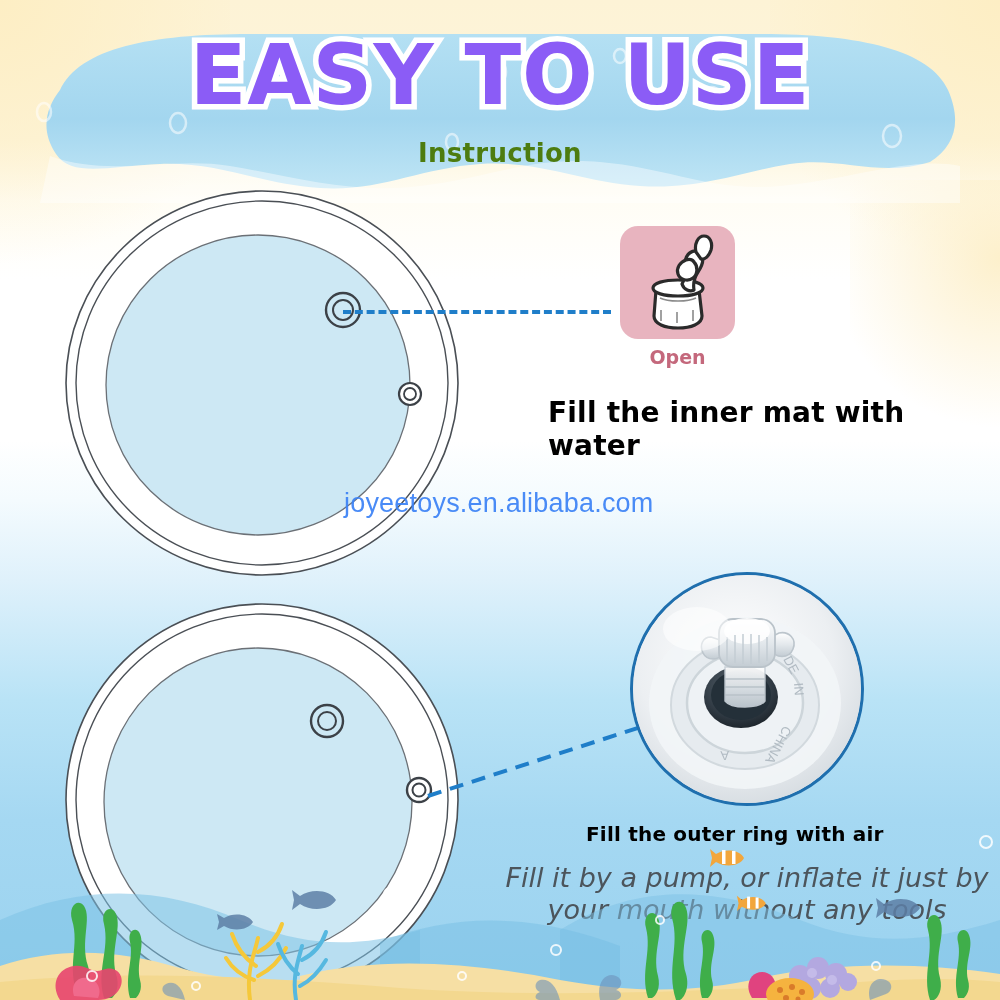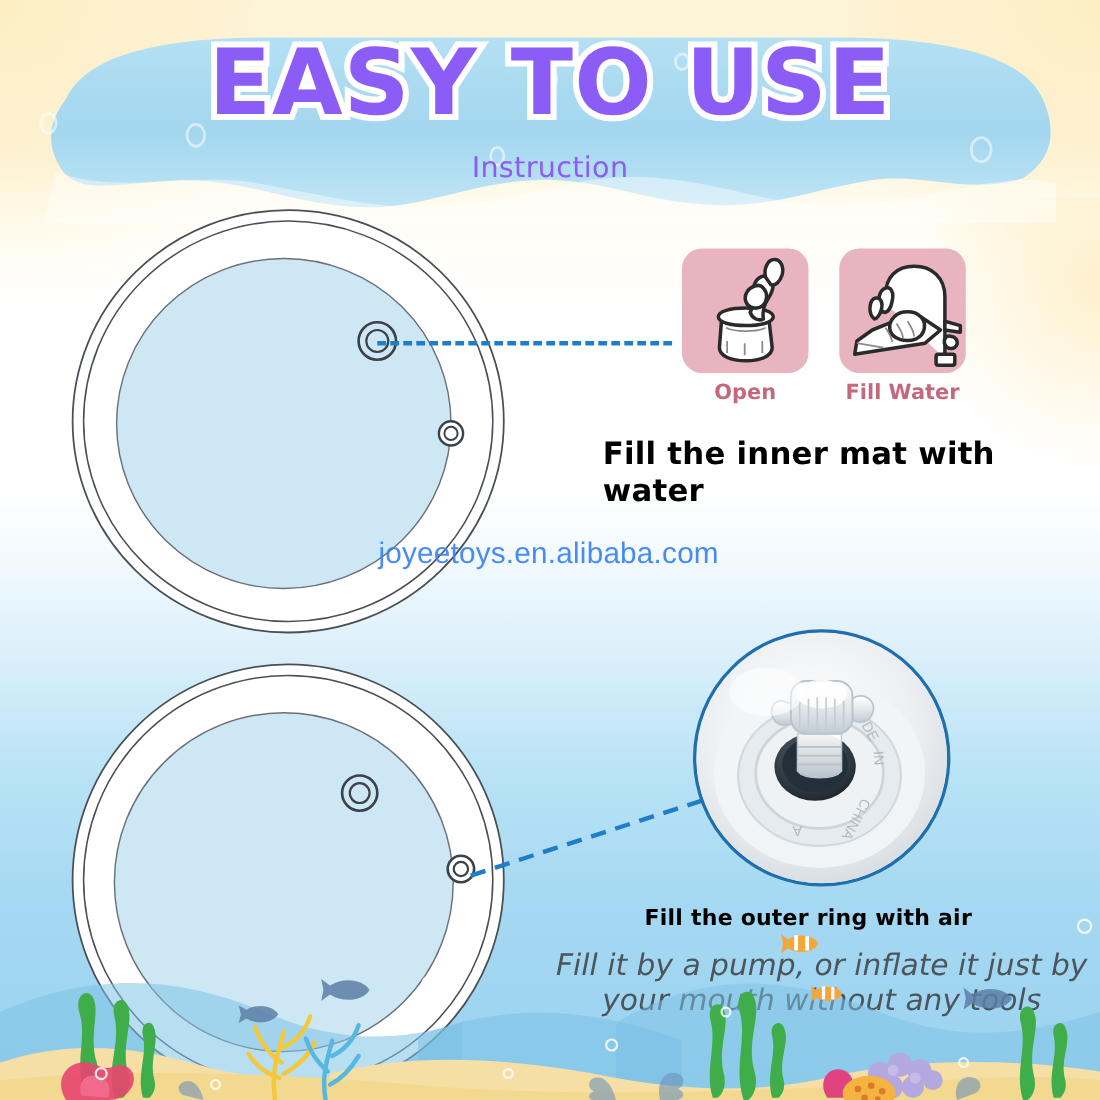--- a/index.html
+++ b/index.html
@@ -39,21 +39,21 @@
   .title{
     display:inline-block;
     font-size:83px;line-height:1;font-weight:bold;letter-spacing:1px;
     color:#8b5cf6;
     font-family:"DejaVu Sans","Liberation Sans",sans-serif;
     -webkit-text-stroke:11px #ffffff;
     paint-order:stroke fill;
     text-shadow:0 0 0 #fff;
   }
   .subtitle{position:absolute;left:0;top:138px;width:1000px;text-align:center;
-    font-size:26px;font-weight:normal;color:#8b5cf6;letter-spacing:.3px;
+    font-size:26px;font-weight:bold;color:#4d7c0f;letter-spacing:.3px;
     font-family:"DejaVu Sans","Liberation Sans",sans-serif;}
 
   
   .mat{position:absolute;}
   .mat svg{display:block;}
 
   
   .cards{position:absolute;left:620;top:226px;display:flex;gap:28px;}
   .card{width:115px;}
   .card-box{width:115px;height:113px;border-radius:18px;background:#e8b4bf;
@@ -165,48 +165,20 @@
             <path d="M40,72 C48,76 68,76 76,72"></path>
             <path d="M41,84 L41,95"></path>
               <path d="M57,86 L57,97"></path>
               <path d="M73,84 L73,95"></path>
           </g>
         </svg>
       </div>
       <div class="card-label">Open</div>
     </div>
 
-    <div class="card">
-      <div class="card-box">
-        <svg width="115" height="113" viewBox="0 0 115 113">
-
-          <g fill="#ffffff" stroke="#2a2a2a" stroke-width="3.2" stroke-linejoin="round" stroke-linecap="round">
-            <path d="M96,100 L96,44 C96,26 84,16 68,16 C52,16 42,26 42,42 L42,50"></path>
-            <rect x="88" y="96" width="17" height="10" rx="2"></rect>
-            <path d="M42,44 L42,56 L34,60 L32,54 L38,46 Z"></path>
-            <path d="M96,66 L110,70 L110,76 L96,74 Z"></path>
-
-            <path d="M16,84 L14,96 L40,92 L78,86 L92,74 L74,62 L50,66 L30,74 Z"></path>
-            <path d="M50,62 C56,56 68,56 74,62 C80,68 78,78 70,82 C60,86 48,82 46,74 C45,69 47,65 50,62 Z"></path>
-
-            <path d="M38,56 C34,48 36,38 42,36 C47,34 50,40 48,48 C47,54 44,58 41,58 Z"></path>
-            <path d="M30,62 C26,56 28,46 33,45 C38,44 40,50 38,56 C37,60 34,64 32,64 Z"></path>
-
-            <path d="M102,80 C98,78 94,82 96,87 C98,92 105,92 107,87 C108,83 105,80 102,80 Z"></path>
-          </g>
-          <g fill="none" stroke="#8a8a8a" stroke-width="1.6">
-            <path d="M52,68 C56,74 58,78 58,82"></path>
-            <path d="M62,66 C66,72 68,76 68,80"></path>
-            <path d="M42,72 C46,78 48,82 48,85"></path>
-            <path d="M16,86 L40,90"></path>
-          </g>
-        </svg>
-      </div>
-      <div class="card-label">Fill Water</div>
-    </div>
   </div>
 
   <div class="cap-blue" id="cap1">Fill the inner mat with water</div>
 
   <div class="watermark">joyeetoys.en.alibaba.com</div>
 
   <div class="mat" style="left:62px;top:600px;width:400px;height:400px;">
     <svg width="400" height="400" viewBox="0 0 400 400">
       <ellipse cx="200" cy="200" rx="196" ry="196" fill="#ffffff" stroke="#4a4f55" stroke-width="1.6"></ellipse>
       <ellipse cx="200" cy="200" rx="186" ry="186" fill="#ffffff" stroke="#4a4f55" stroke-width="1.4"></ellipse>

